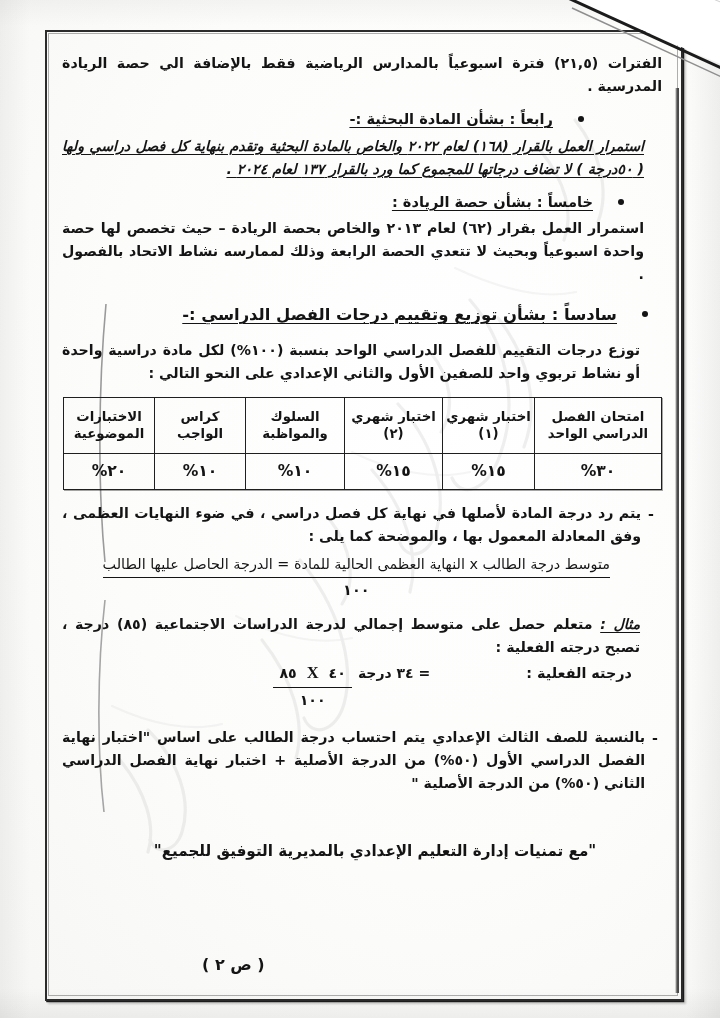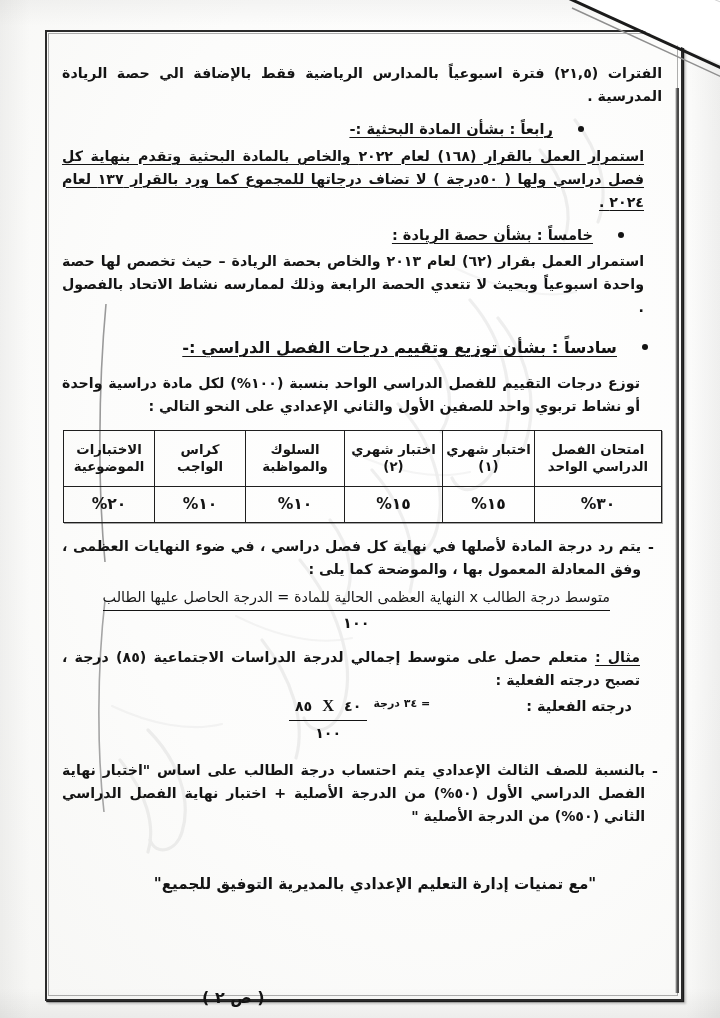--- a/index.html
+++ b/index.html
@@ -84,21 +84,21 @@
     position: absolute;
     inset: 0;
     pointer-events: none;
     opacity: .30;
   }
 
   
   #content {
     position: absolute;
     left: 62px;
-    top: 62px;
+    top: 52px;
     width: 600px;
     height: 900px;
     direction: rtl;
     text-align: right;
     color: #141414;
     font-size: 14.2px;
     line-height: 1.62;
   }
 
   .para {
@@ -137,21 +137,21 @@
     font-size: 16.4px;
   }
 
   .body-block {
     margin: 2px 0 0 0;
     padding-right: 18px;
     font-weight: bold;
     text-align: justify;
     text-align-last: right;
   }
-  .underlined { text-decoration: underline; text-underline-offset: 3px; text-decoration-thickness: 1px; }
+  .underlined { text-decoration: underline; text-underline-offset: 3px; text-decoration-thickness: 1px; font-style: italic; }
 
   
   #grades-table-wrap {
     margin: 12px 0 0 0;
     padding: 0;
   }
   table.grades {
     border-collapse: collapse;
     width: 598px;
     direction: rtl;
@@ -237,21 +237,21 @@
     padding-right: 30px;
     margin-top: 1px;
   }
   #example-eq-row .lbl { font-weight: bold; font-size: 14.4px; padding-top: 2px; }
   #example-eq-row .mathgroup {
     display: inline-flex;
     align-items: flex-start;
     gap: 6px;
     margin-right: 86px;
   }
-  #example-eq-row .tail { font-weight: bold; font-size: 11px; padding-top: 2px; white-space: nowrap; }
+  #example-eq-row .tail { font-weight: bold; font-size: 14px; padding-top: 2px; white-space: nowrap; }
   .mult-x {
     font-family: "Liberation Serif", "DejaVu Serif", serif;
     font-weight: bold;
     font-size: 16.5px;
     padding: 0 5px;
   }
 
   #closing-note {
     margin-top: 44px;
     text-align: center;

